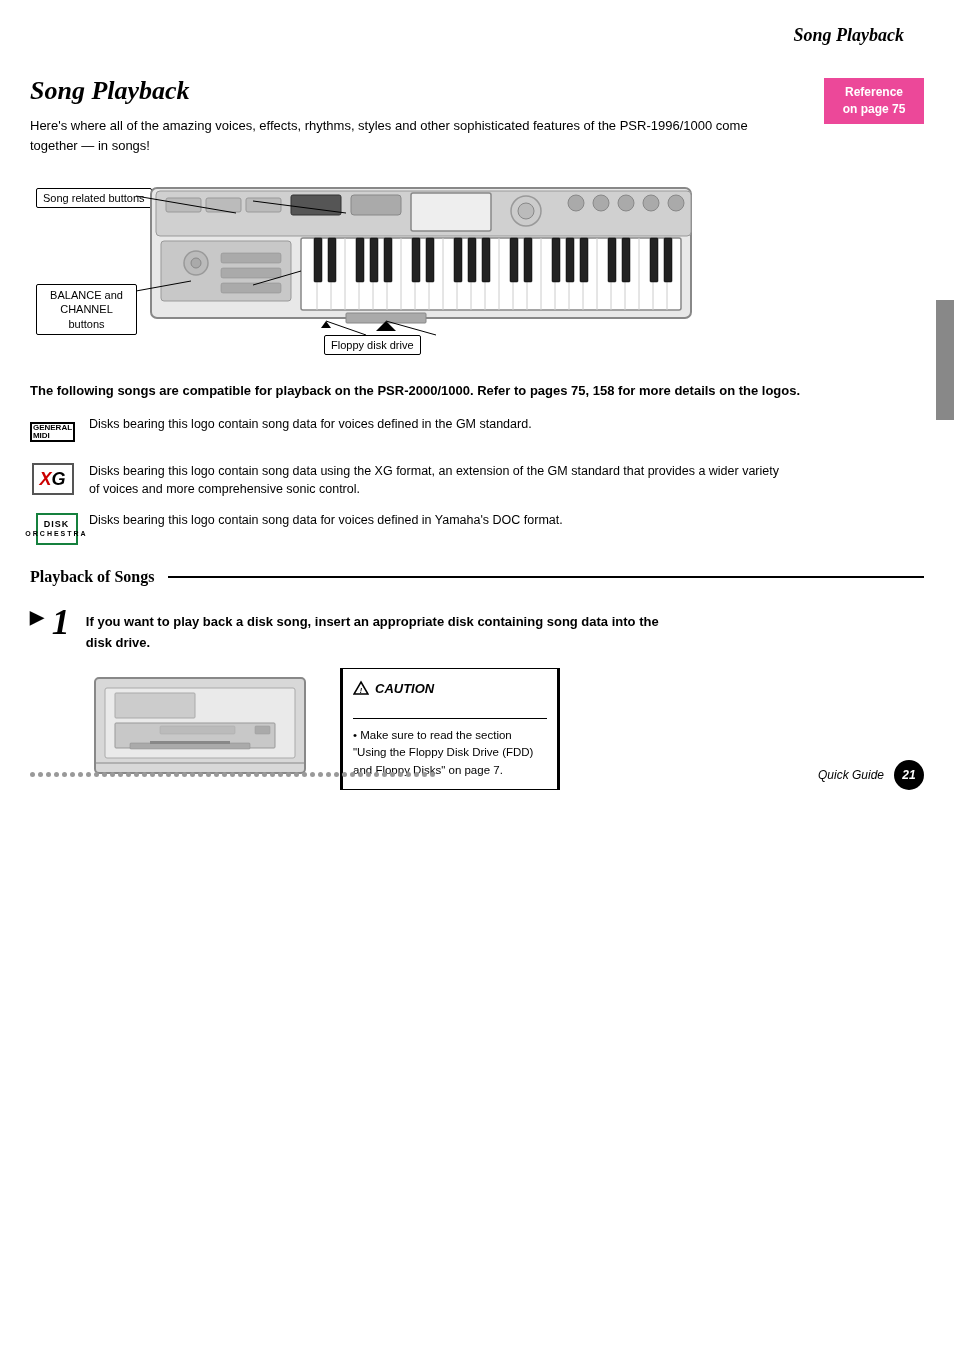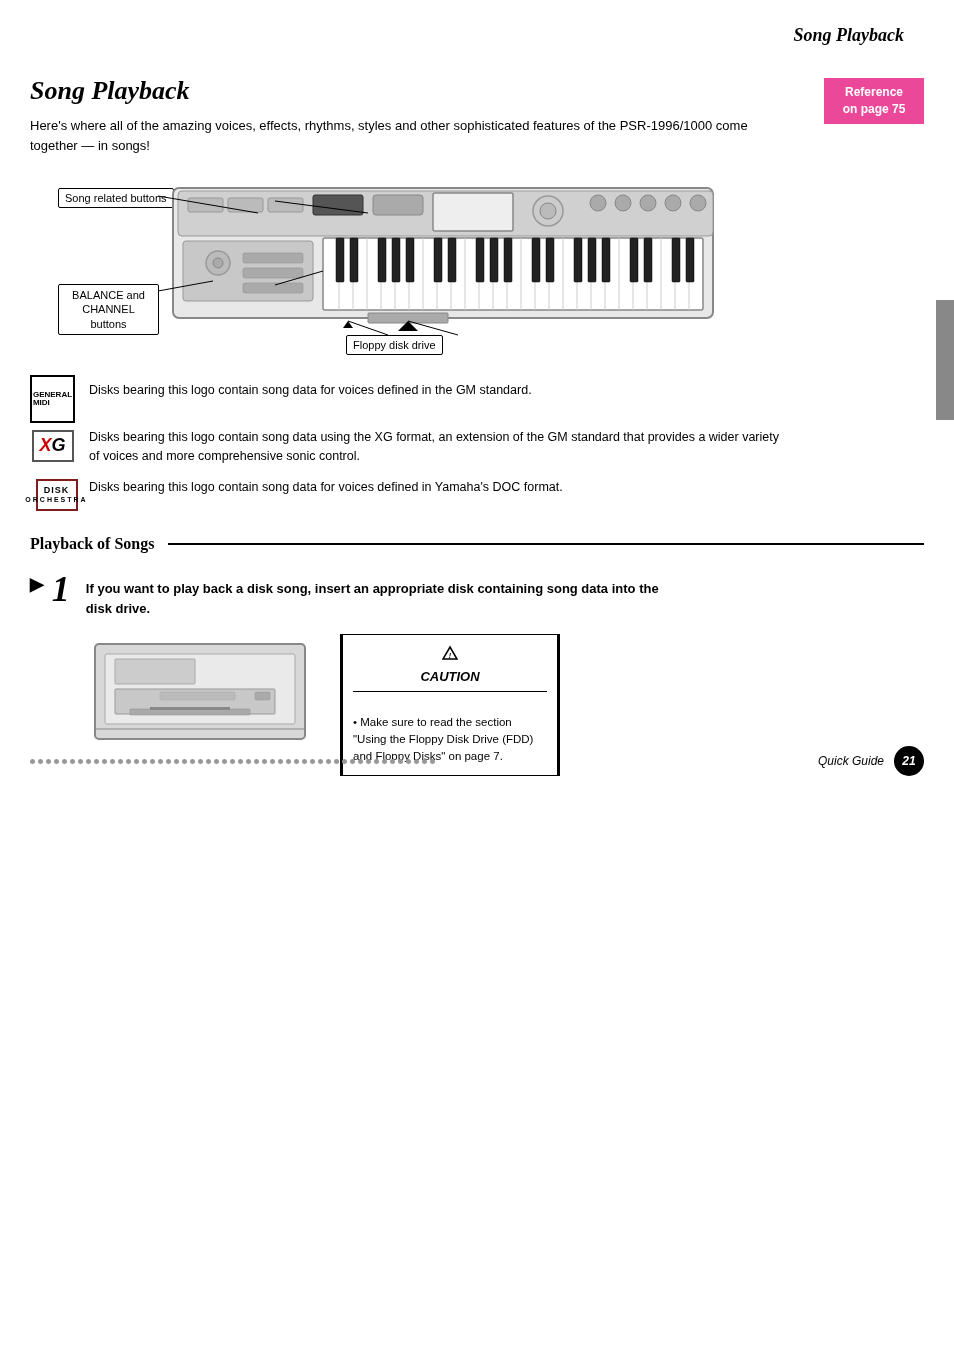--- a/index.html
+++ b/index.html
@@ -76,21 +76,21 @@
       margin-bottom: 18px;
       max-width: 720px;
     }
 
     
     .keyboard-diagram-container {
       position: relative;
       width: 680px;
       height: 190px;
       margin-bottom: 18px;
-      margin-left: 28px;
+      margin-left: 6px;
     }
 
     
     .label-box {
       position: absolute;
       border: 1px solid #000;
       background: #fff;
       font-size: 11px;
       padding: 3px 6px;
       white-space: nowrap;
@@ -235,24 +235,23 @@
       position: relative;
     }
 
     .caution-header {
       display: flex;
       align-items: center;
       gap: 6px;
       font-weight: bold;
       font-style: italic;
       font-size: 13px;
-      margin-bottom: 22px;
+      margin-bottom: 8px;
       border-bottom: 1px solid #000;
-      padding-bottom: 4px;
-      flex-direction: column;
+      padding-bottom: 20px;
     }
 
     .caution-line-left {
       position: absolute;
       left: -1px;
       top: 0;
       bottom: 0;
       width: 3px;
       background: #000;
     }
@@ -316,21 +315,21 @@
     
     .gm-logo {
       border: 2px solid #000;
       padding: 1px 5px;
       font-size: 9px;
       font-weight: bold;
       display: inline-flex;
       align-items: center;
       justify-content: center;
       min-width: 42px;
-      height: 48px;
+      height: 20px;
       position: relative;
     }
 
     
     .xg-logo {
       font-size: 22px;
       font-weight: bold;
       font-style: italic;
       color: #000;
       border: 2px solid #555;
@@ -339,21 +338,21 @@
       align-items: center;
       justify-content: center;
       min-width: 42px;
       height: 32px;
     }
 
     
     .diskstra-logo {
       font-size: 8px;
       font-weight: bold;
-      border: 2px solid #7f1d1d;
+      border: 2px solid #15803d;
       padding: 1px 3px;
       display: inline-flex;
       flex-direction: column;
       align-items: center;
       justify-content: center;
       min-width: 42px;
       height: 32px;
       line-height: 1.1;
       margin-left: 8px;
     }
@@ -515,20 +514,21 @@
         <line x1="100" y1="23" x2="200" y2="40" stroke="#000" stroke-width="1"></line>
 
         <line x1="100" y1="118" x2="155" y2="108" stroke="#000" stroke-width="1"></line>
 
         <line x1="330" y1="162" x2="290" y2="148" stroke="#000" stroke-width="1"></line>
         <polygon points="290,148 285,155 295,155" fill="#000"></polygon>
       </svg>
 
     </div>
 
+    <div class="compatible-text">The following songs are compatible for playback on the PSR-2000/1000. Refer to pages 75, 158 for more details on the logos.</div>
 
     <div class="logo-row">
       <div class="logo-icon">
         <div class="gm-logo">
           <span style="font-size:8px;line-height:1;">GENERAL<br>MIDI</span>
         </div>
       </div>
       <div class="logo-text">Disks bearing this logo contain song data for voices defined in the GM standard.</div>
     </div>
 

